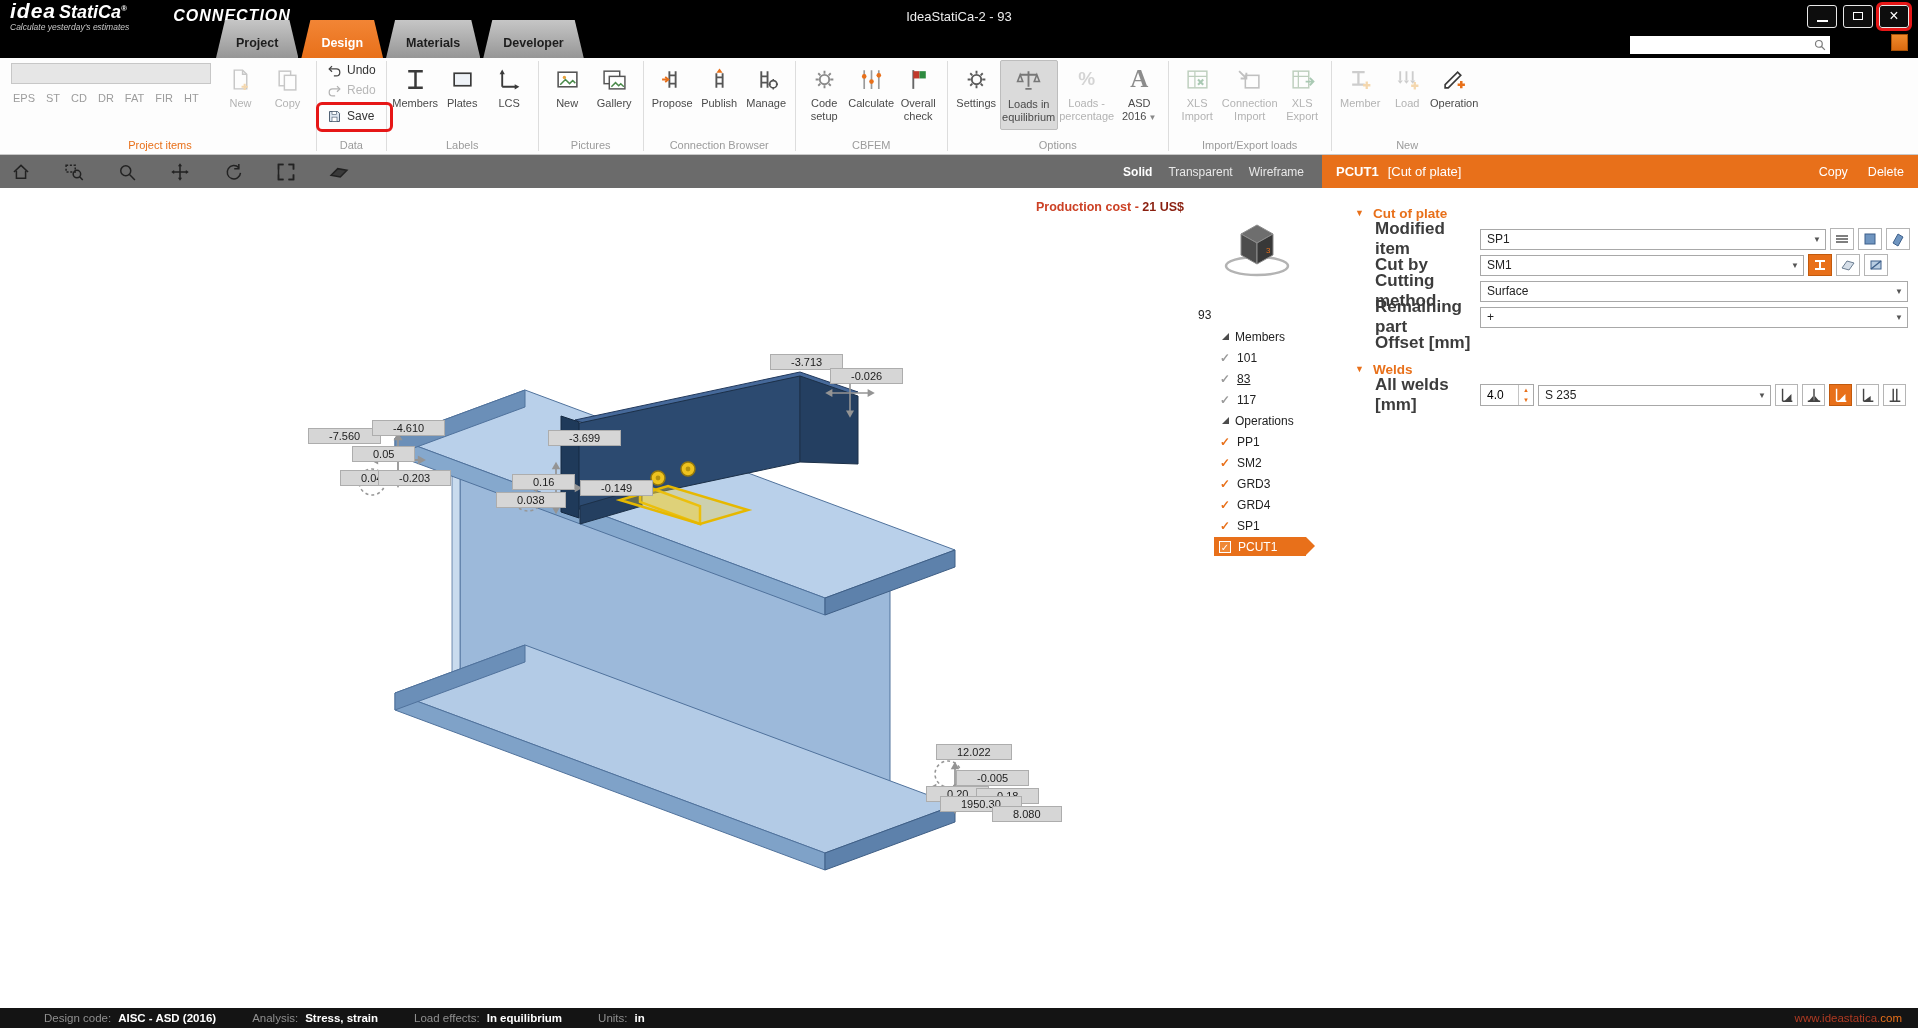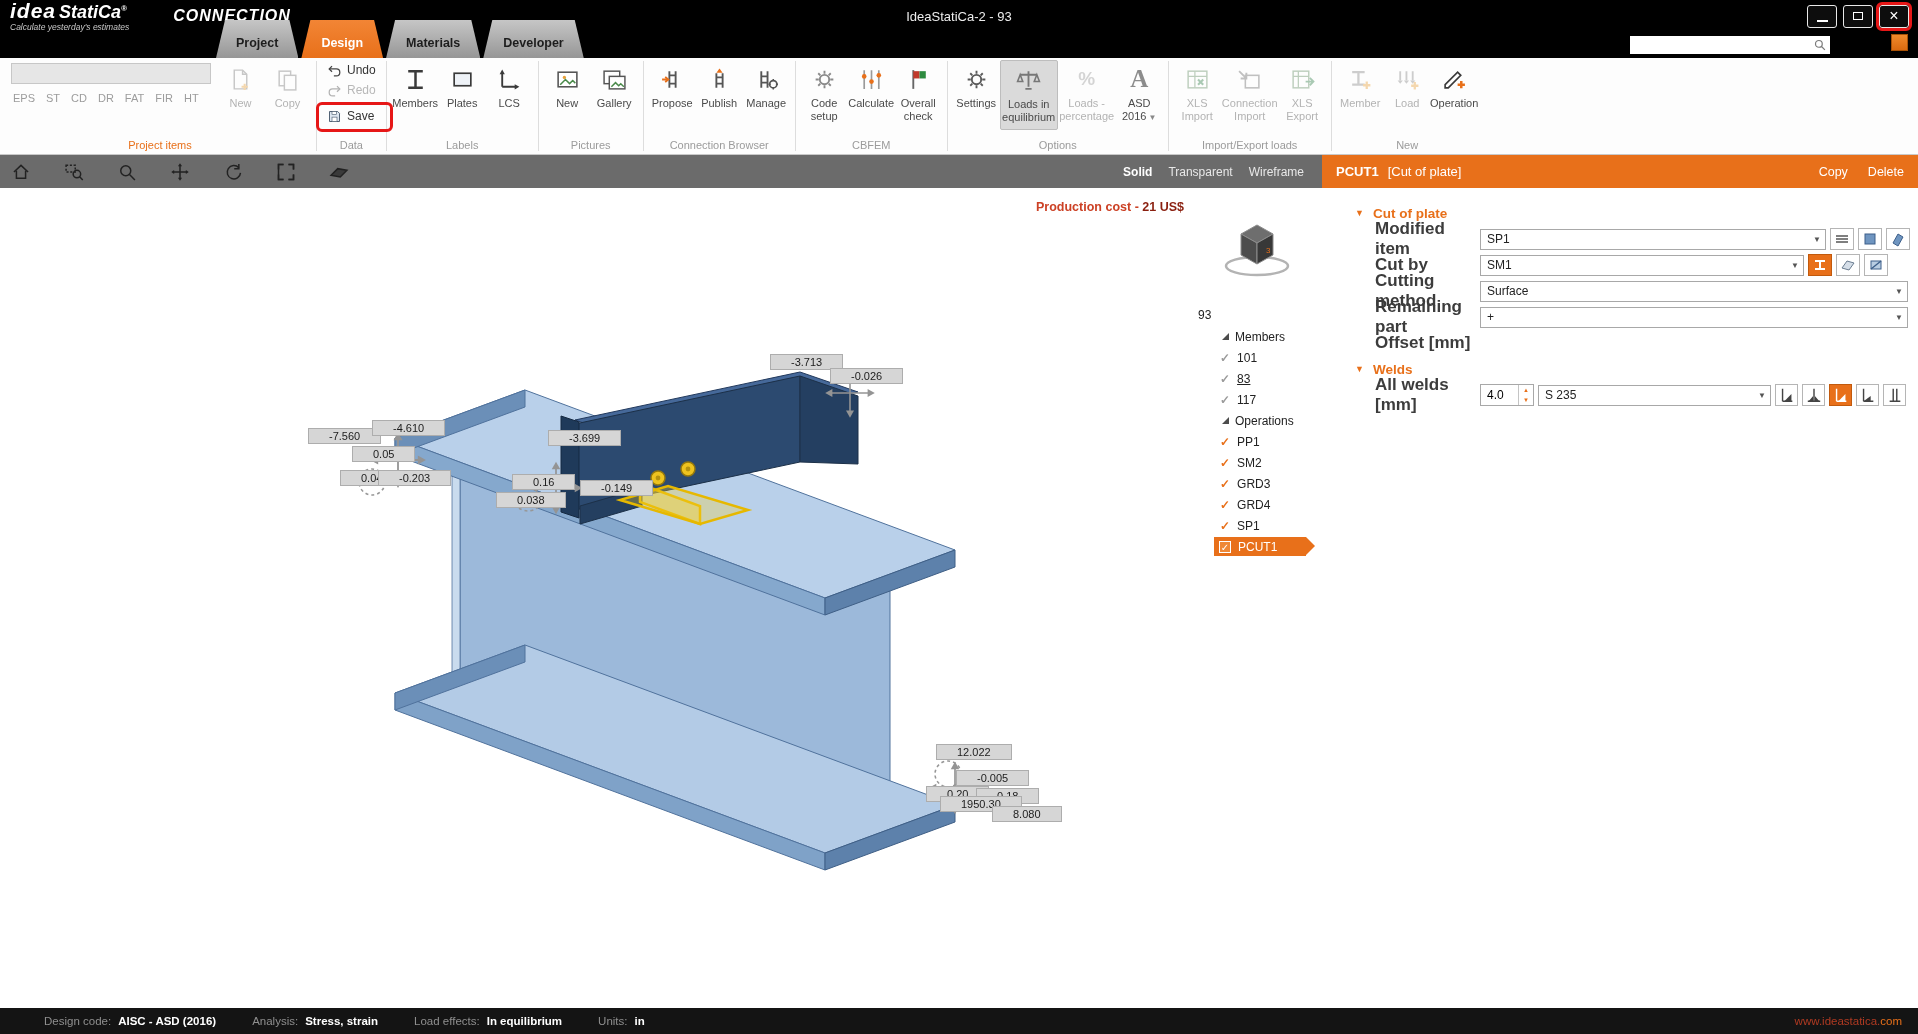--- a/index.html
+++ b/index.html
@@ -126,21 +126,21 @@
   .spin-btns { width:15px; border-left:1px solid #c4c4c4; display:flex; flex-direction:column; }
   .spin-btns span { flex:1; font-size:6px; color:#e8701a; display:flex; align-items:center; justify-content:center; }
   .weldbtn { width:23px; height:22px; border:1px solid #b5b5b5; background:#fff; display:flex;
     align-items:center; justify-content:center; flex:none; }
   .weldbtn svg { width:16px; height:16px; }
   .weldbtn .wstroke { stroke:#444; } .weldbtn .wfill { fill:#444; }
   .weldbtn.active { background:#e8701a; border-color:#c25a0d; }
   .weldbtn.active .wstroke { stroke:#fff; } .weldbtn.active .wfill { fill:#fff; }
 
   
-  .statusbar { height:26px; background:#141414; display:flex; align-items:center; padding:0 16px; font-size:11.5px; }
+  .statusbar { height:20px; background:#141414; display:flex; align-items:center; padding:0 16px; font-size:11.5px; }
   .sb-label { color:#8f8f8f; margin-left:36px; }
   .sb-label.first { margin-left:28px; }
   .sb-value { color:#fff; font-weight:bold; margin-left:7px; }
   .sb-site { margin-left:auto; font-size:11.5px; }
   .sb-site .s1 { color:#b03a22; } .sb-site .s2 { color:#e8701a; }
 </style>
 </head>
 <body>
 
 <div class="titlebar">

